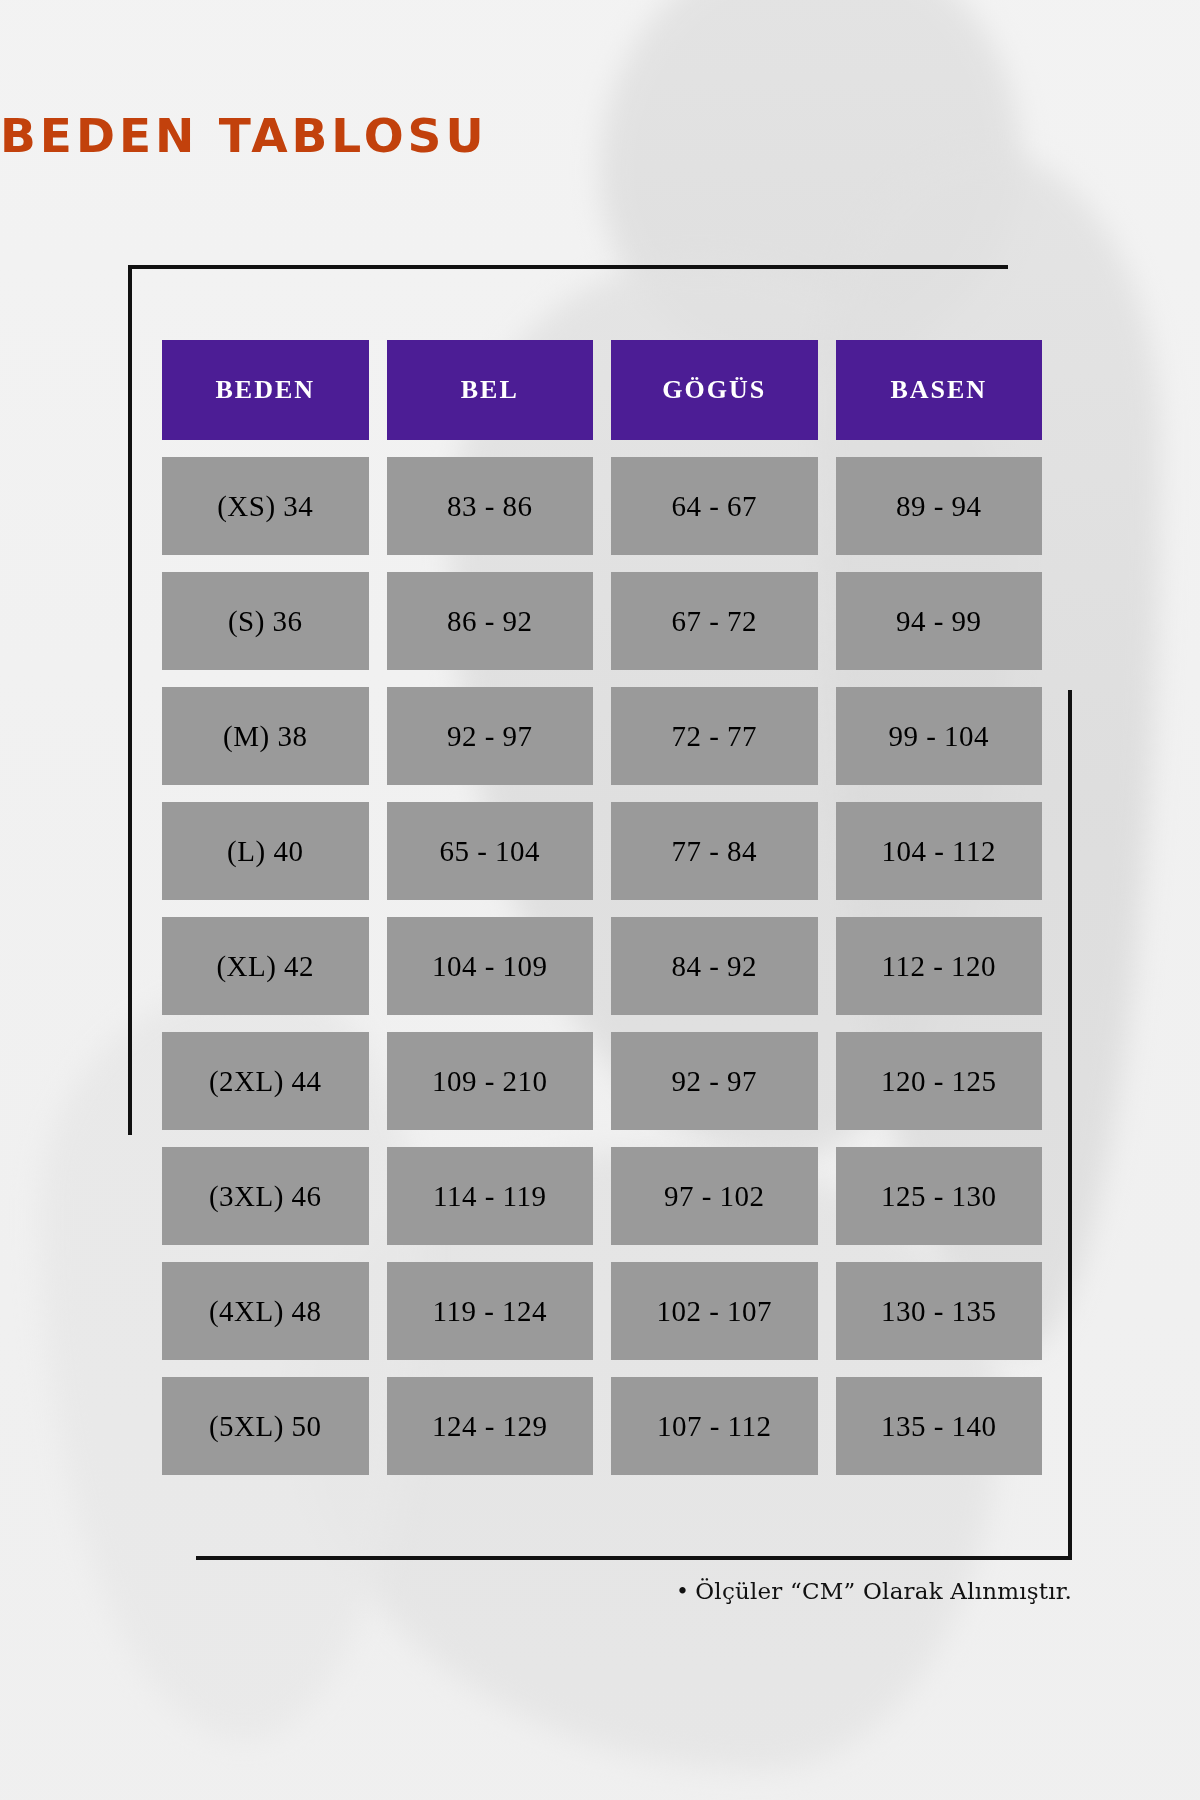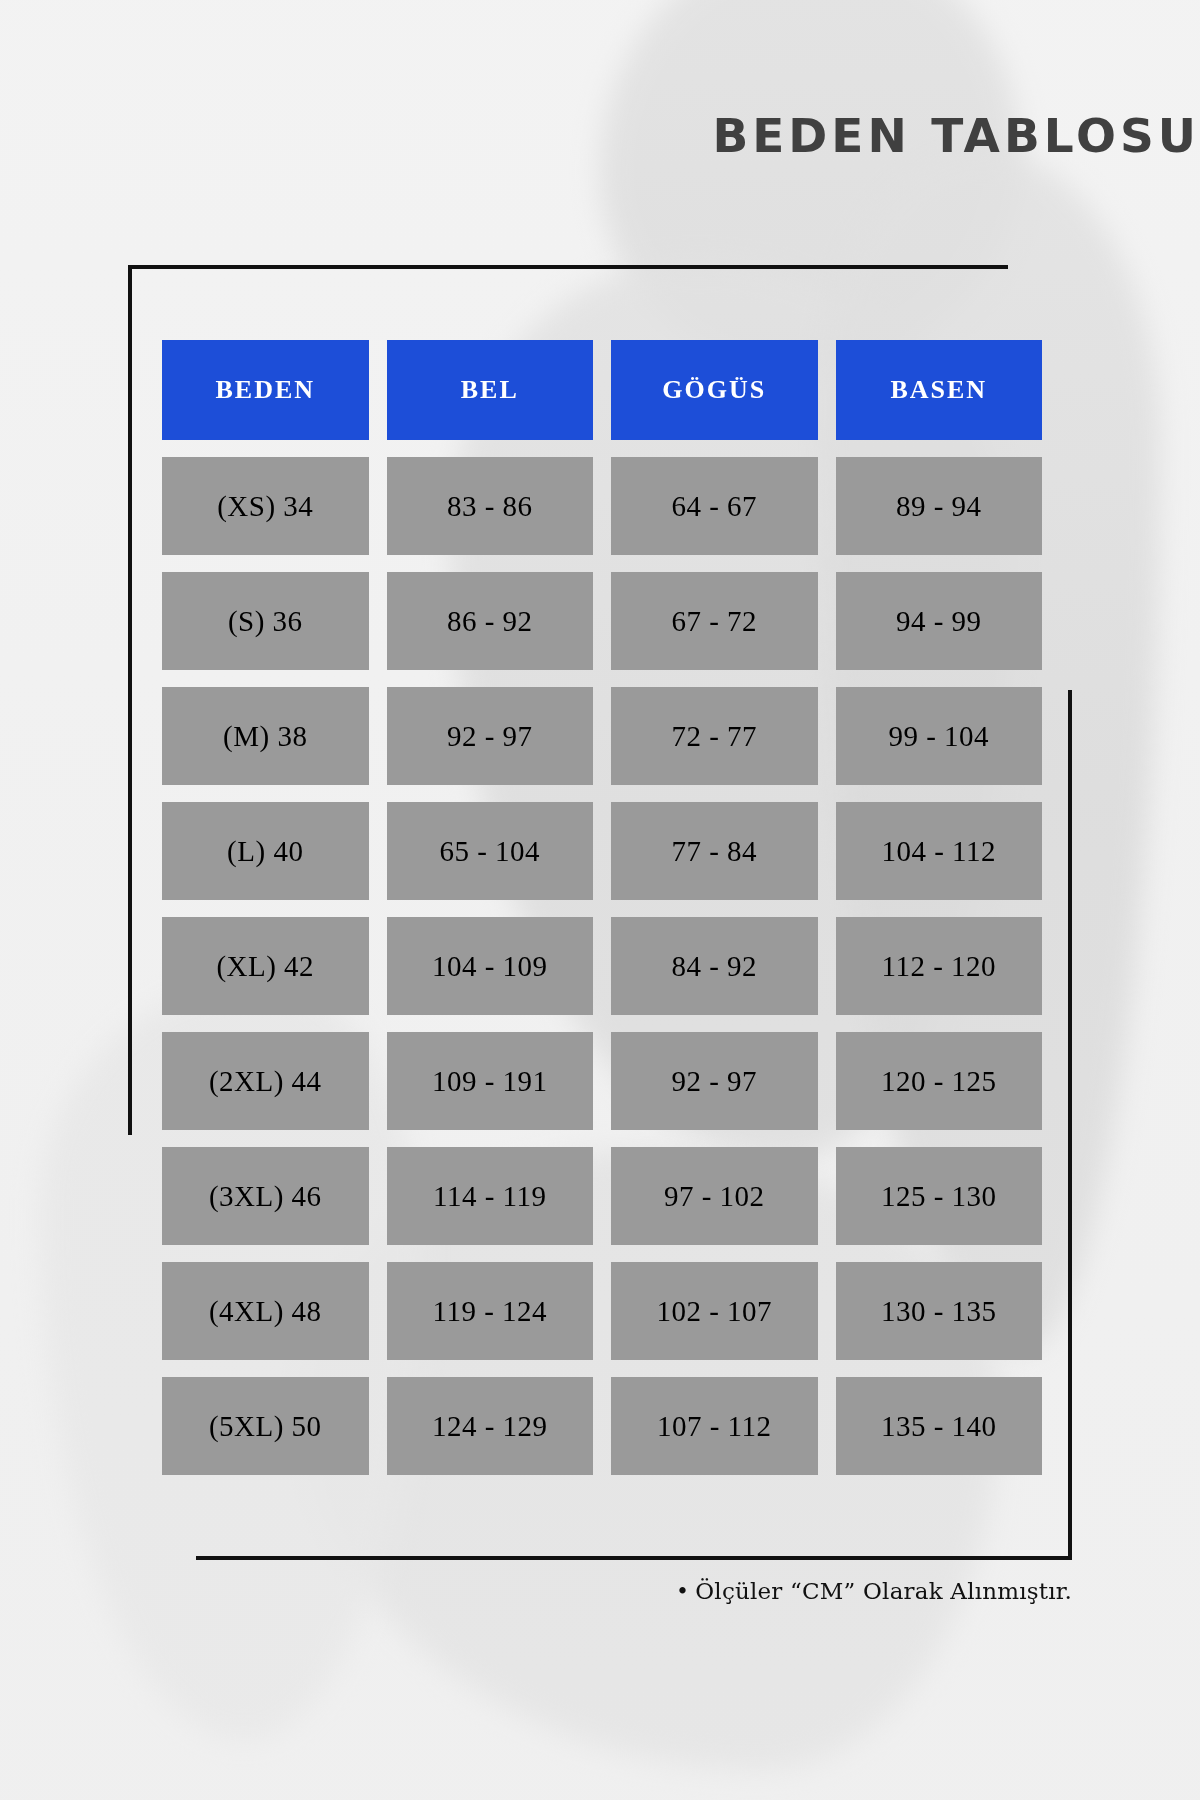--- a/index.html
+++ b/index.html
@@ -61,26 +61,26 @@
     position: absolute;
     inset: 0;
     background: linear-gradient(180deg, rgba(244,244,244,0.55) 0%, rgba(240,240,240,0.35) 45%, rgba(238,238,238,0.55) 100%);
   }
 
   .title {
     position: absolute;
     top: 108px;
     left: 0;
     width: 1200px;
-    text-align: right;
+    text-align: left;
     font-family: "DejaVu Sans", sans-serif;
     font-weight: bold;
     font-size: 47px;
     letter-spacing: 4px;
-    color: #404040;
+    color: #c2410c;
   }
 
   
   .rule {
     position: absolute;
     background: #111;
   }
   .rule-top {
     left: 128px; top: 265px;
     width: 880px; height: 4px;
@@ -115,21 +115,21 @@
     display: flex;
     align-items: center;
     justify-content: center;
     background: #9a9a9a;
     color: #000000;
     font-size: 29px;
     letter-spacing: 0.5px;
     white-space: nowrap;
   }
   .row-header .cell {
-    background: #1d4ed8;
+    background: #4c1d95;
     color: #ffffff;
     font-weight: bold;
     letter-spacing: 2px;
     font-size: 26px;
     height: 100px;
   }
   .cell-size {
     font-size: 29px;
   }
 
@@ -206,21 +206,21 @@
 
     <div class="row">
       <div class="cell cell-size">(XL) 42</div>
       <div class="cell">104 - 109</div>
       <div class="cell">84 - 92</div>
       <div class="cell">112 - 120</div>
     </div>
 
     <div class="row">
       <div class="cell cell-size">(2XL) 44</div>
-      <div class="cell">109 - 191</div>
+      <div class="cell">109 - 210</div>
       <div class="cell">92 - 97</div>
       <div class="cell">120 - 125</div>
     </div>
 
     <div class="row">
       <div class="cell cell-size">(3XL) 46</div>
       <div class="cell">114 - 119</div>
       <div class="cell">97 - 102</div>
       <div class="cell">125 - 130</div>
     </div>

